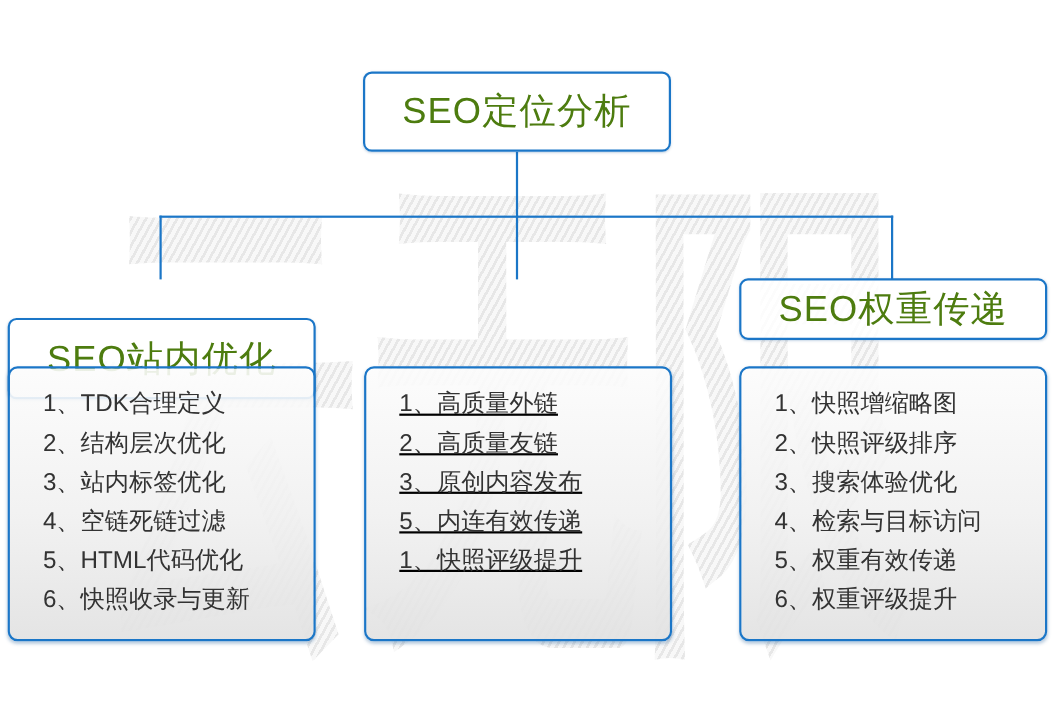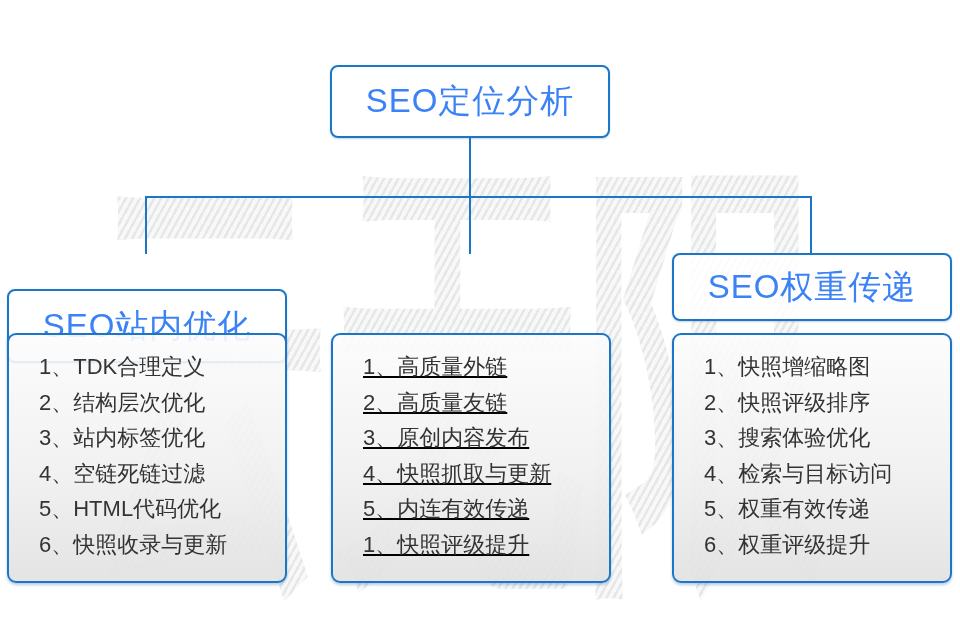--- a/index.html
+++ b/index.html
@@ -47,28 +47,28 @@
     box-sizing:border-box;
     border:2px solid #1b76c7;
     border-radius:8px;
     background:rgba(255,255,255,0.88);
     display:flex;align-items:center;justify-content:center;
     z-index:2;
     box-shadow:0 1px 2px rgba(30,90,150,0.25);
   }
   .node .node-title{
     font-size:33px;
-    color:#3b82f6;
+    color:#4d7c0f;
     letter-spacing:1px;
     white-space:nowrap;
   }
   .root-node  {left:330px;top:65px;width:280px;height:73px;}
   .branch-1   {left:7px;  top:253px;width:280px;height:74px;margin-top:36px;}
   .branch-2   {left:331px;top:253px;width:280px;height:74px;}
-  .branch-3   {left:672px;top:253px;width:280px;height:68px;}
+  .branch-3   {left:672px;top:253px;width:280px;height:56px;}
 
   
   .panel{
     position:absolute;
     top:333px;height:250px;width:280px;
     box-sizing:border-box;
     border:2px solid #1b76c7;
     border-radius:9px;
     background:linear-gradient(180deg,rgba(252,252,252,0.90) 0%,rgba(240,240,240,0.90) 55%,rgba(226,226,226,0.92) 100%);
     z-index:2;
@@ -115,21 +115,20 @@
     <div class="item">3、站内标签优化</div>
     <div class="item">4、空链死链过滤</div>
     <div class="item">5、HTML代码优化</div>
     <div class="item">6、快照收录与更新</div>
   </div>
 
   <div class="panel panel-2">
     <div class="item">1、高质量外链</div>
     <div class="item">2、高质量友链</div>
     <div class="item">3、原创内容发布</div>
-    <div class="item">4、快照抓取与更新</div>
     <div class="item">5、内连有效传递</div>
     <div class="item">1、快照评级提升</div>
   </div>
 
   <div class="panel panel-3">
     <div class="item">1、快照增缩略图</div>
     <div class="item">2、快照评级排序</div>
     <div class="item">3、搜索体验优化</div>
     <div class="item">4、检索与目标访问</div>
     <div class="item">5、权重有效传递</div>

